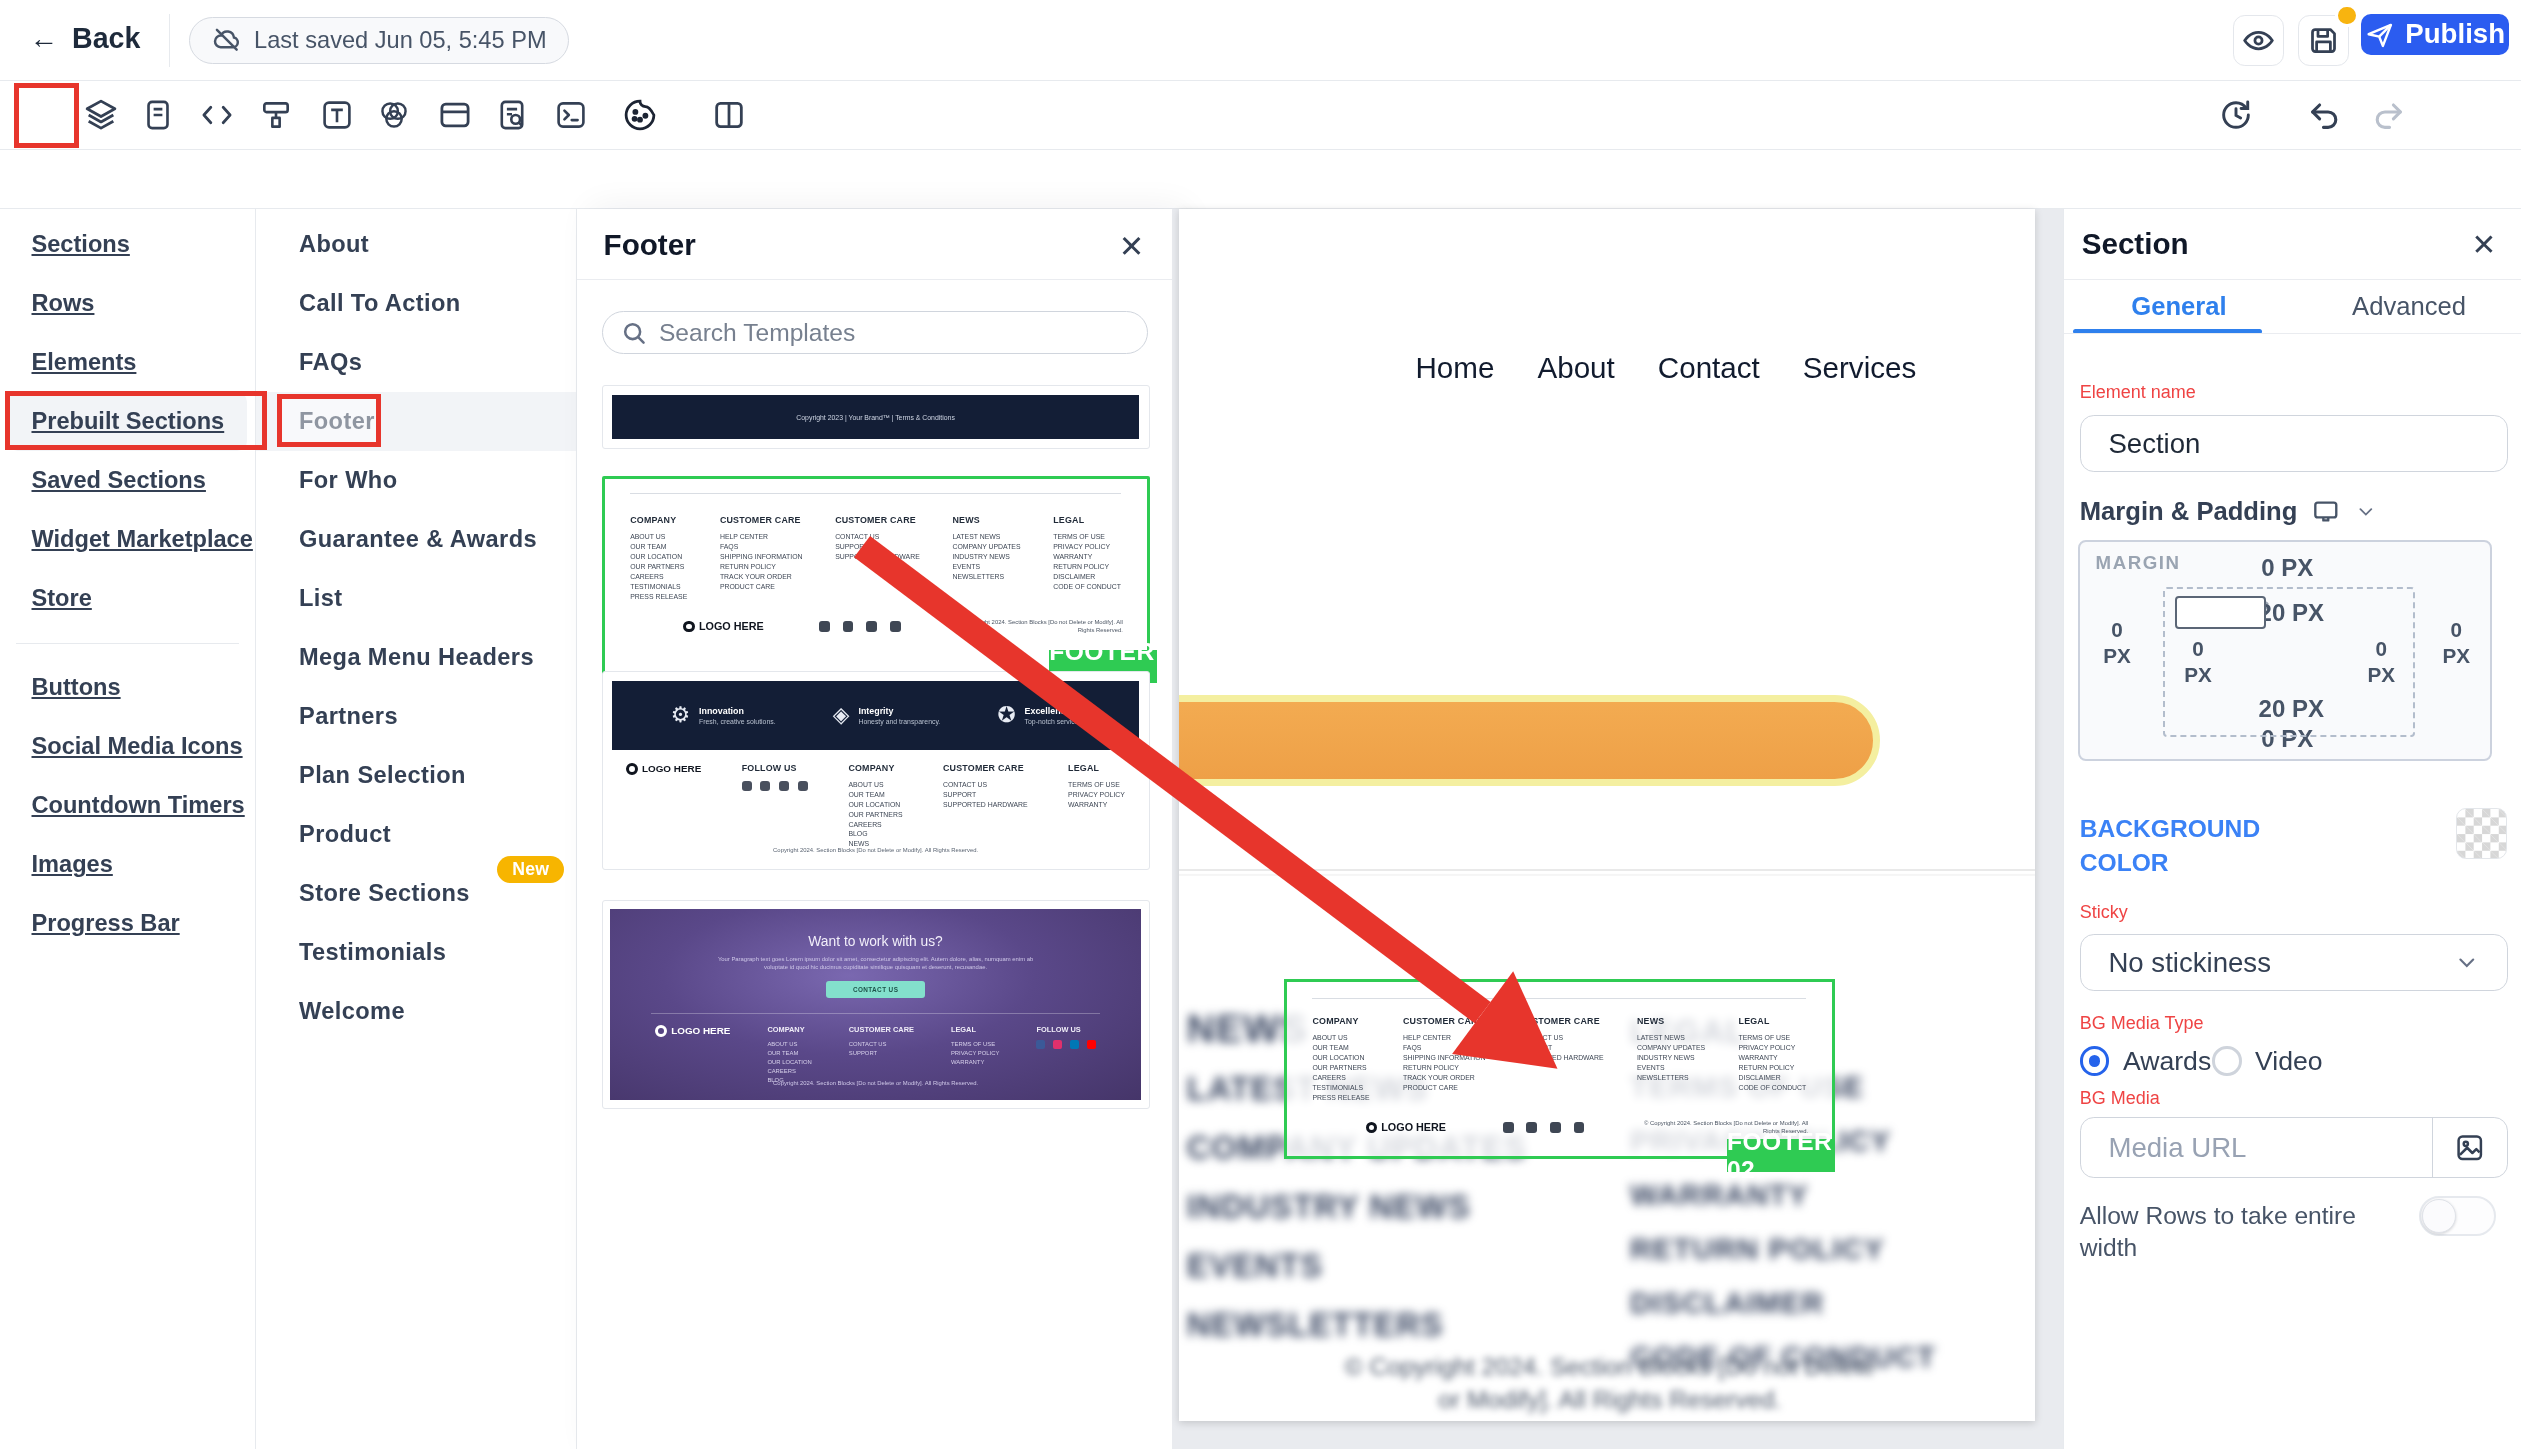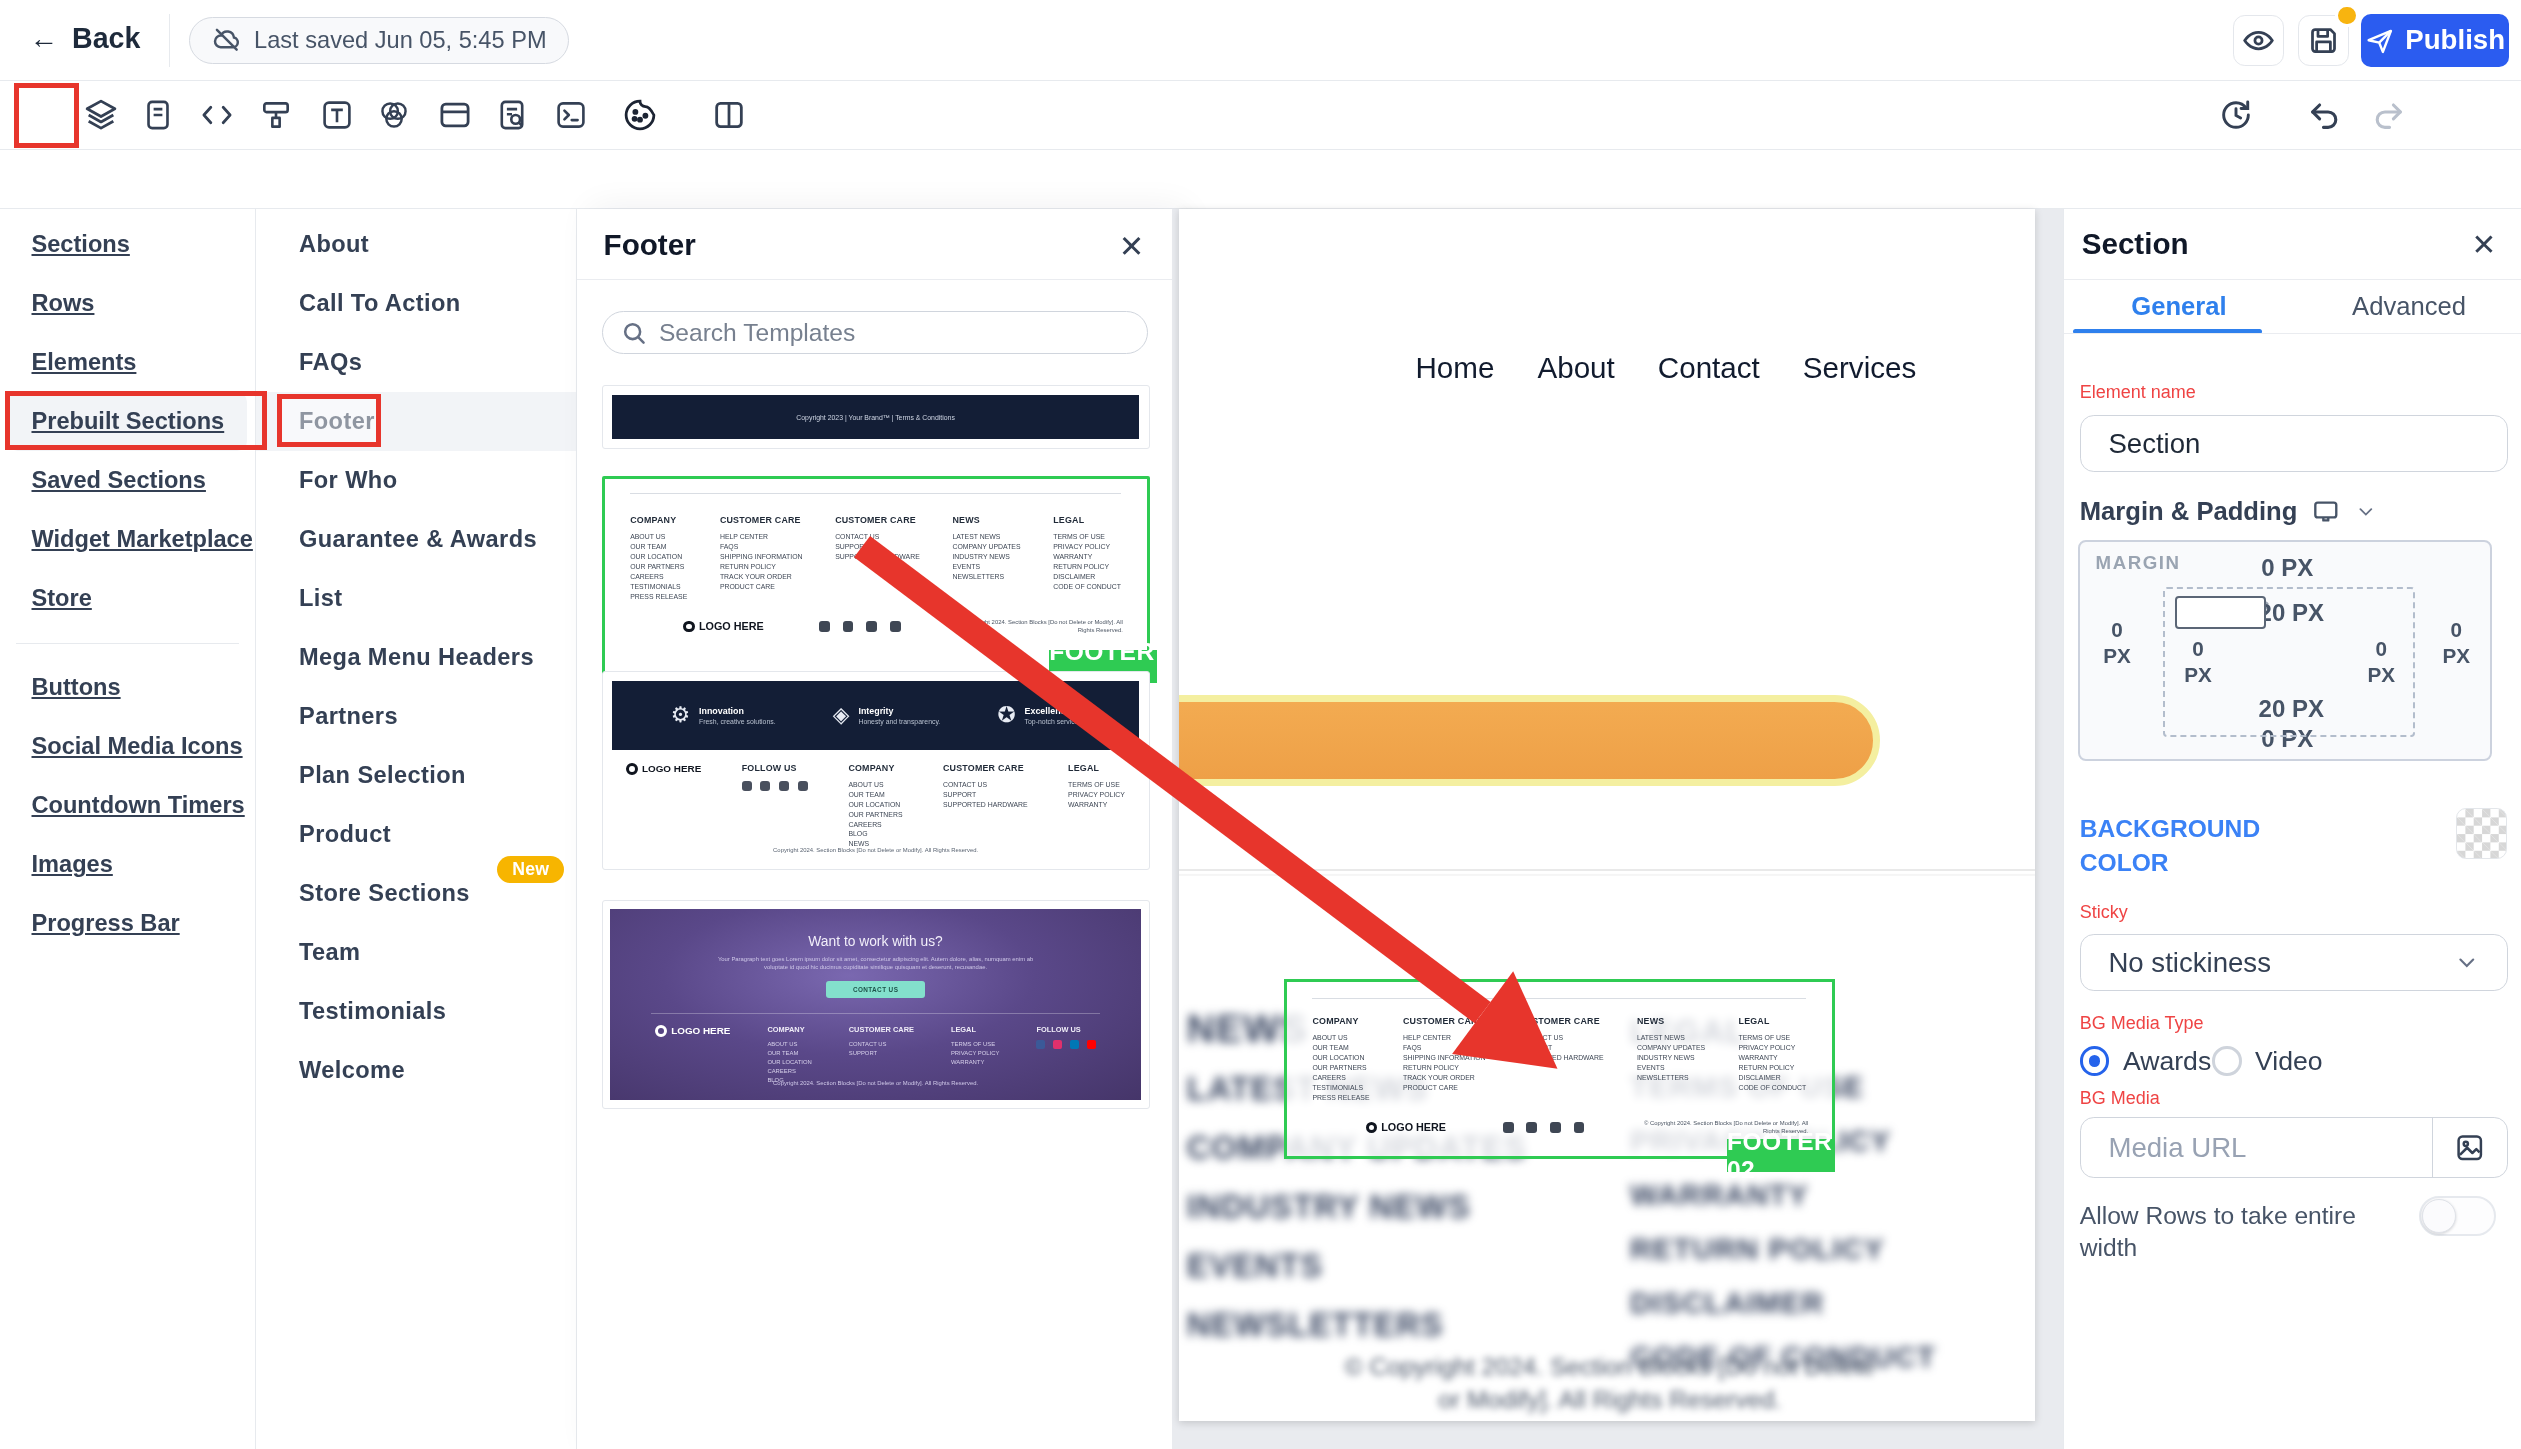--- a/index.html
+++ b/index.html
@@ -12,21 +12,21 @@
   
   #topbar{left:0;top:0;width:2522px;height:81px;background:#fff;border-bottom:1px solid #e7eaee;}
   #back-btn{left:29.6px;top:21.7px;display:flex;align-items:center;gap:13.8px;font-size:28.6px;font-weight:700;color:#1e2a3b;cursor:pointer;}
   #tb-div1{left:169px;top:13.8px;width:1px;height:53px;background:#e7eaee;}
   #saved-pill{left:189px;top:16.7px;height:47px;border:1px solid #d6dae1;border-radius:23.6px;background:#f8f9fb;
               display:flex;align-items:center;gap:12.8px;padding:0 21.7px;font-size:23.6px;color:#475467;}
   .sq-btn{width:51px;height:51px;border:1px solid #e4e7ec;border-radius:11.8px;background:#fff;display:flex;align-items:center;justify-content:center;}
   #eye-btn{left:2233px;top:14.8px;}
   #save-btn{left:2298px;top:14.8px;}
   #save-dot{left:2335px;top:3.9px;width:23.6px;height:23.6px;border-radius:50%;background:#f8b40f;border:3px solid #fff;}
-  #publish-btn{left:2361px;top:13.8px;width:148px;height:53px;background:#2b5cf0;border-radius:9.9px;color:#fff;
+  #publish-btn{left:2361px;top:13.8px;width:148px;height:41px;background:#2b5cf0;border-radius:9.9px;color:#fff;
                font-size:27.6px;font-weight:600;display:flex;align-items:center;justify-content:center;gap:10.8px;cursor:pointer;}
 
   
   #toolbar{left:0;top:81px;width:2522px;height:69px;background:#fff;border-bottom:1px solid #e7eaee;}
   .tico{position:absolute;top:50%;transform:translate(-50%,-50%);}
   #plus-box{left:21.7px;top:91px;width:55px;height:55px;background:#f4f5f7;display:flex;align-items:center;justify-content:center;
             font-size:41px;font-weight:500;color:#2b3649;}
   .tb-sep{top:93px;width:1px;height:45px;background:#e7eaee;}
   #home-dd{left:1125px;top:91px;height:55px;display:flex;align-items:center;gap:25.6px;font-size:24.6px;color:#344054;cursor:pointer;}
   #monitor-btn{left:1260px;top:86px;width:59px;height:59px;background:#f1f3f6;border-radius:11.8px;display:flex;align-items:center;justify-content:center;}
@@ -407,21 +407,20 @@
       <div class="cat-item">FAQs</div>
       <div class="cat-item active">Footer</div>
       <div class="cat-item">For Who</div>
       <div class="cat-item">Guarantee &amp; Awards</div>
       <div class="cat-item">List</div>
       <div class="cat-item">Mega Menu Headers</div>
       <div class="cat-item">Partners</div>
       <div class="cat-item">Plan Selection</div>
       <div class="cat-item">Product</div>
       <div class="cat-item">Store Sections<span class="new-badge">New</span></div>
-      <div class="cat-item">Team</div>
       <div class="cat-item">Testimonials</div>
       <div class="cat-item">Welcome</div>
     </div>
 
   <div class="abs" id="footer-panel">
     <div class="abs" id="panel-title">Footer</div>
     <div class="abs" id="panel-close">✕</div>
     <div class="abs" id="panel-hdiv"></div>
     <div class="abs" id="search-box">
       <span>

